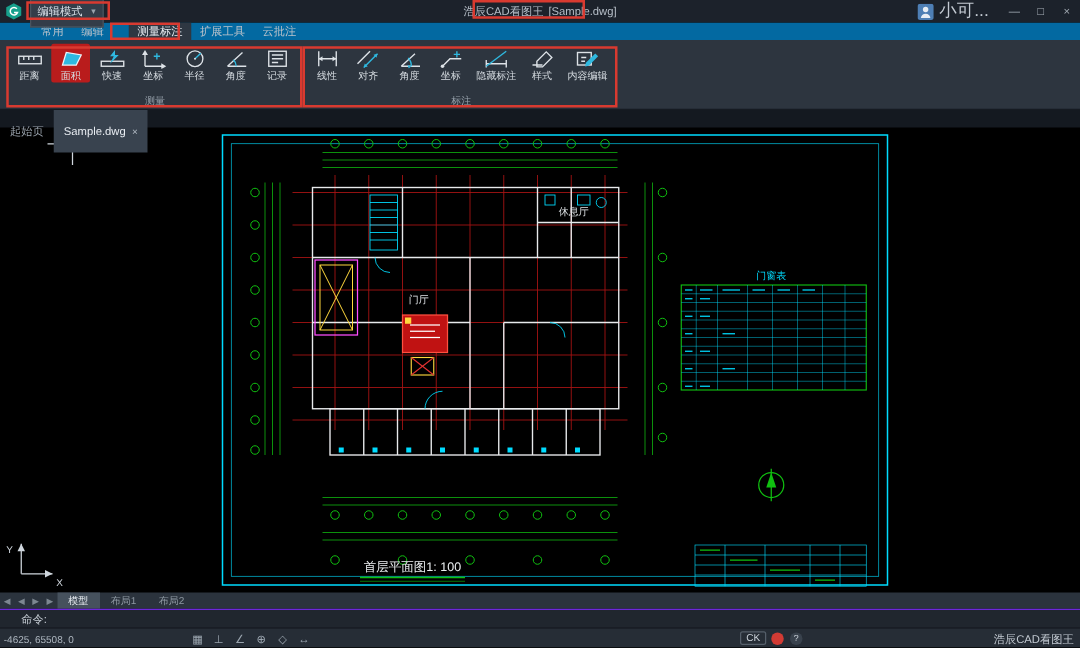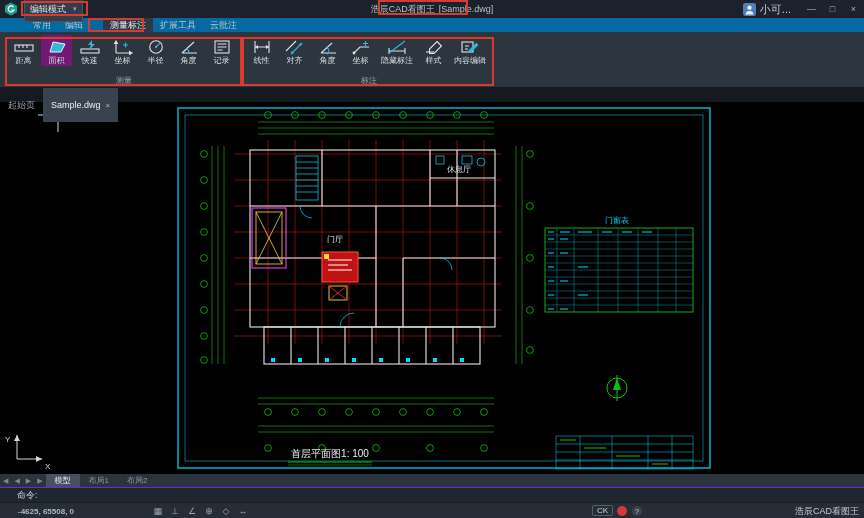--- a/index.html
+++ b/index.html
@@ -8,35 +8,35 @@
 
   
   .titlebar { position:absolute; top:0; left:0; right:0; height:18px; background:#1c222b; display:flex; align-items:center; z-index:6; }
   .logo { width:14px; height:14px; margin:0 6px 0 4px; flex:0 0 auto; }
   .mode { height:14px; background:#333d49; border:1px solid #49545f; color:#dbe2e9; font-size:9px; display:flex; align-items:center; padding:12px 5px; gap:7px; }
   .mode .arrow { font-size:7px; color:#9aa4ae; }
   .win-title { position:absolute; left:0; right:0; text-align:center; font-size:9px; color:#b7bfc8; pointer-events:none; }
   .win-title span { padding:0 2px; }
   .tb-right { margin-left:auto; display:flex; align-items:center; height:100%; }
   .avatar { width:13px; height:13px; margin-right:4px; }
-  .user { font-size:11px; color:#c3cad2; margin-right:10px; }
+  .user { font-size:14px; color:#c3cad2; margin-right:10px; }
   .winbtn { width:21px; height:18px; display:flex; align-items:center; justify-content:center; font-size:9px; color:#a6aeb7; }
 
   
   .menubar { position:absolute; top:18px; left:0; right:0; height:14px; background:#0369a1; display:flex; align-items:stretch; padding-left:26px; z-index:5; }
   .mtab { font-size:9px; color:#bac2ca; padding:0 7px; display:flex; align-items:center; }
   .mtab.active { background:#2e3init740; background:#2e3742; color:#eaeef3;margin-left:13px; }
 
   
   .ribbon { position:absolute; top:32px; left:0; right:0; height:56px; background:#2d353f; border-bottom:1px solid #161b22; z-index:4; }
   .rgroup { position:absolute; top:3px; height:52px; }
   .tools { display:flex; gap:2px; }
   .tool { width:31px; display:flex; flex-direction:column; align-items:center; padding-top:2px; border-radius:2px; }
   .tool.w { width:38px; }
-  .tool.sel { background:#701a75; }
+  .tool.sel { background:#b91c1c; }
   .ticon { height:19px; display:flex; align-items:center; }
   .tlabel { font-size:8px; color:#d7dde2; white-space:nowrap; line-height:10px; }
   .glabel { position:absolute; left:0; right:0; bottom:1px; text-align:center; font-size:8px; color:#97a1ab; }
   .gsep { position:absolute; top:6px; bottom:6px; left:241px; width:1px; background:#20262e; }
 
   .redbox { position:absolute; border:2px solid #d93a30; z-index:10; pointer-events:none; }
 
   
   .doctabs { position:absolute; top:88px; left:0; right:0; height:14px; background:#141920; display:flex; align-items:stretch; z-index:4; }
   .dtab { font-size:9px; color:#9aa3ad; padding:17px 8px; display:flex; align-items:center; gap:5px; }
@@ -52,21 +52,21 @@
   .ltabs { position:absolute; top:474px; left:0; right:0; height:13px; background:#2b333d; display:flex; align-items:stretch; font-size:8px; color:#8f99a3; z-index:4; }
   .lnav { padding:0 3px; font-size:7px; display:flex; align-items:center; color:#7d8791; }
   .ltab { padding:0 9px; display:flex; align-items:center; }
   .ltab.active { background:#46515d; color:#eaeef3; }
 
   
   .cmd { position:absolute; top:487px; left:0; right:0; height:15px; background:#20262e; border-top:1px solid #6d28d9; display:flex; align-items:center; font-size:9px; color:#c6cdd4; padding-left:17px; z-index:4; }
 
   
   .status { position:absolute; top:502px; left:0; right:0; height:16px; background:#262d36; border-top:1px solid #181d24; font-size:8px; color:#aeb7c0; z-index:4; }
-  .coords { position:absolute; left:18px; top:0; height:16px; display:flex; align-items:center;font-weight:bold; }
+  .coords { position:absolute; left:3px; top:0; height:16px; display:flex; align-items:center; }
   .sicons { position:absolute; left:152px; top:0; height:16px; display:flex; align-items:center; gap:5px; }
   .sicon { width:12px; text-align:center; font-size:9px; color:#9aa4ae; }
   .ck { position:absolute; left:592px; top:2px; height:11px; padding:0 4px; border:1px solid #555f6a; border-radius:2px; display:flex; align-items:center; font-size:8px; color:#cdd4db; }
   .badge-red { position:absolute; left:617px; top:3px; width:10px; height:10px; border-radius:50%; background:#d23b34; }
   .badge-help { position:absolute; left:632px; top:3px; width:10px; height:10px; border-radius:50%; background:#39424d; color:#cdd4db; font-size:7px; display:flex; align-items:center; justify-content:center; }
   .brand { position:absolute; right:5px; top:0; height:16px; display:flex; align-items:center; font-size:9px; color:#c3cad2; }
 </style>
 </head>
 <body>
 

